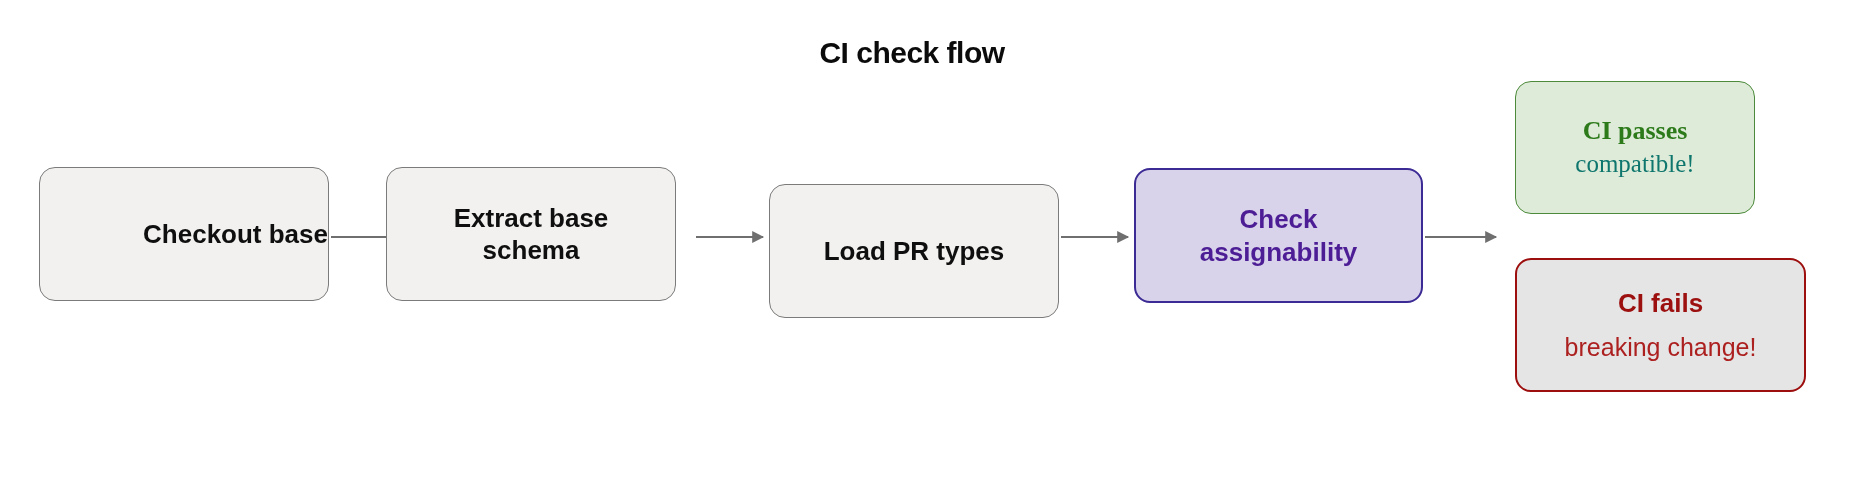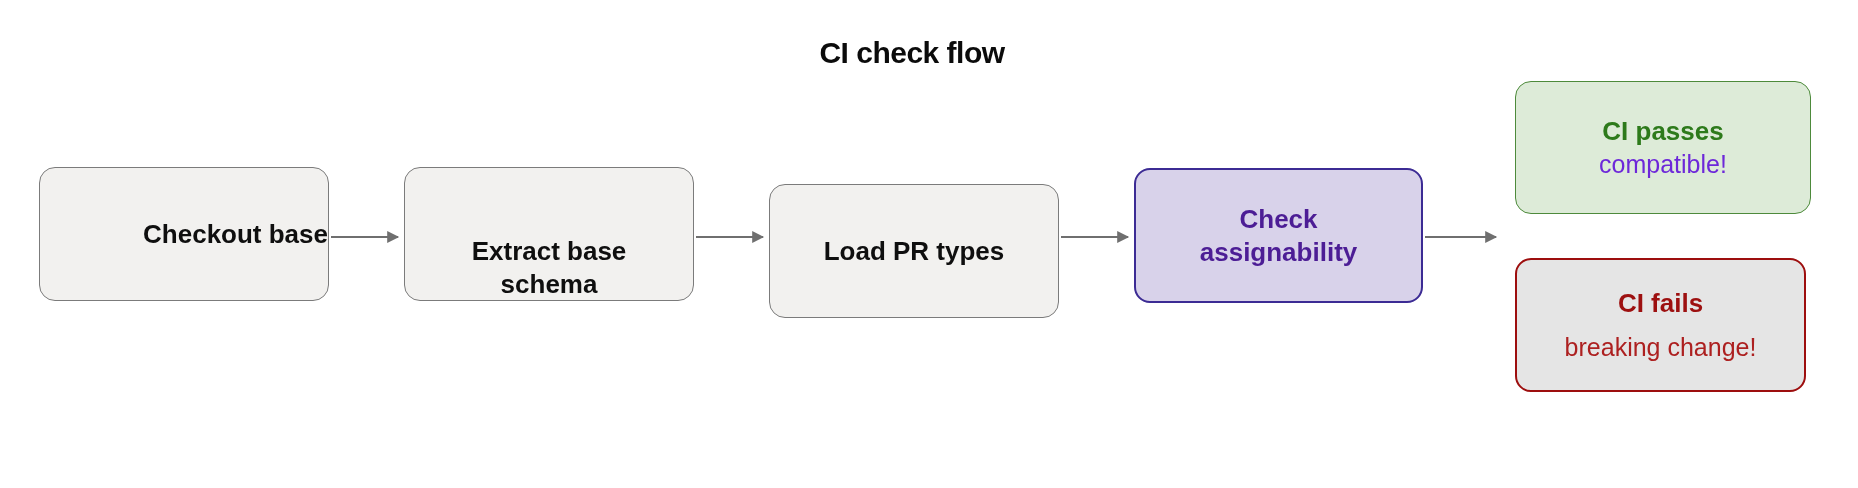--- a/index.html
+++ b/index.html
@@ -56,33 +56,33 @@
   .node-purple {
     background: #d8d2ea;
     border: 2px solid #3c2b94;
     color: #4c1d95;
   }
   .node-green {
     background: #ddebd8;
     border: 1.5px solid #4d8a3b;
   }
   .node-green .label { color: #2d7a1b; }
-  .node-green .sublabel { color: #6d28d9; }
+  .node-green .sublabel { color: #0f766e; }
   .node-red {
     background: #e5e5e5;
     border: 2px solid #9d0e0e;
   }
   .node-red .label { color: #9d1010; }
   .node-red .sublabel { color: #ad2020; margin-top: 11px; }
 
   #node-checkout-base      { left: 39px;   top: 167px; width: 290px; height: 134px; align-items: flex-end; }
-  #node-extract-base-schema{ left: 404px;  top: 167px; width: 290px; height: 134px; justify-content: flex-end; }
+  #node-extract-base-schema{ left: 386px;  top: 167px; width: 290px; height: 134px; }
   #node-load-pr-types      { left: 769px;  top: 184px; width: 290px; height: 134px; }
   #node-check-assignability{ left: 1134px; top: 168px; width: 289px; height: 135px; }
-  #node-ci-passes          { left: 1515px; top: 81px;  width: 296px; height: 133px; }
+  #node-ci-passes          { left: 1515px; top: 81px;  width: 240px; height: 133px; font-family: Liberation Serif, serif; }
   #node-ci-fails           { left: 1515px; top: 258px; width: 291px; height: 134px; }
 
   .arrow-layer {
     position: absolute;
     left: 0;
     top: 0;
     width: 1858px;
     height: 488px;
     pointer-events: none;
   }

